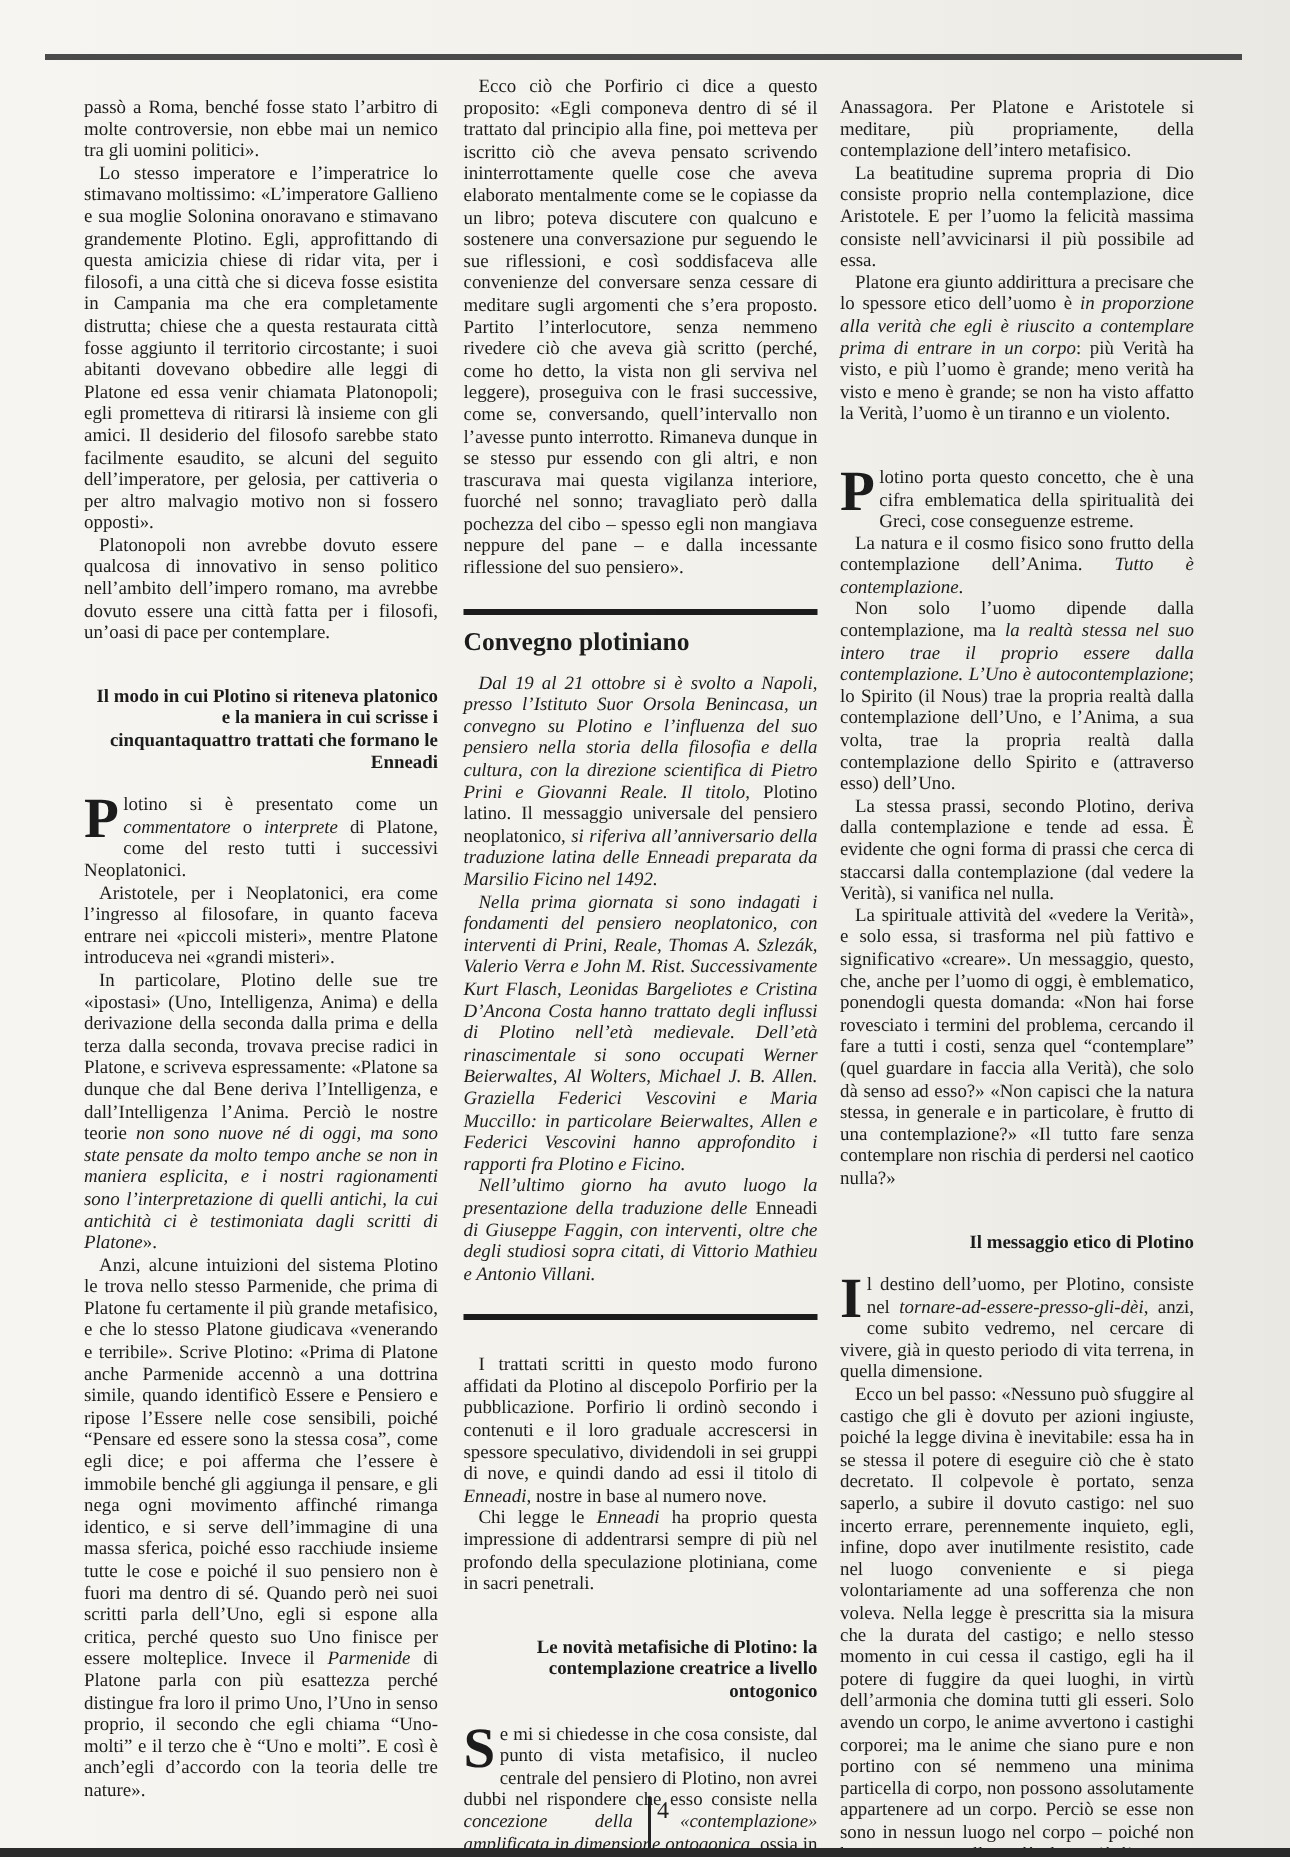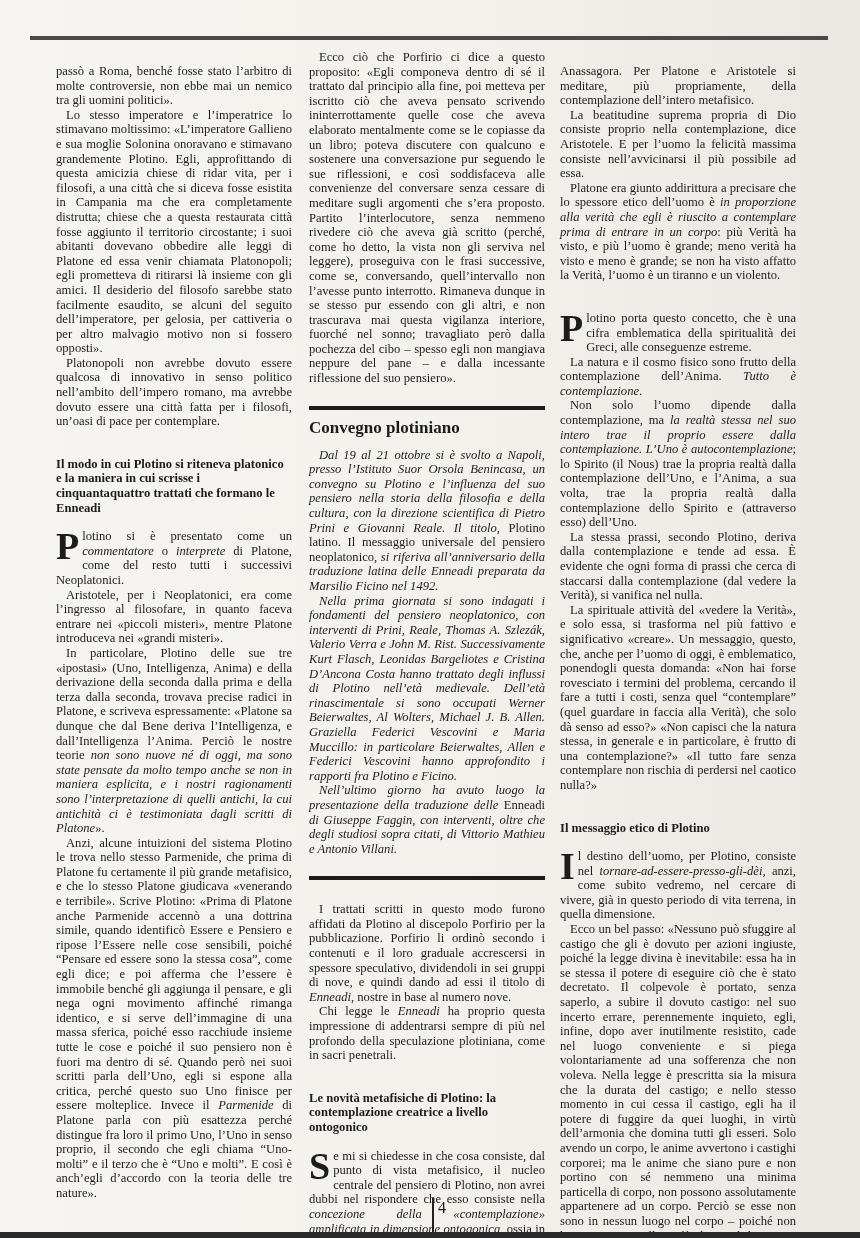--- a/index.html
+++ b/index.html
@@ -31,21 +31,21 @@
     position: absolute; top: 50px; width: 236px;
     font-size: 12.6px; line-height: 14.6px; text-align: justify;
     hyphens: auto;
   }
   .col.c1 { left: 56px; }
   .col.c2 { left: 309px; }
   .col.c3 { left: 560px; }
   .col p { margin: 0; text-indent: 10px; }
   .col p.noind { text-indent: 0; margin-top: 14px; }
   .col h3 {
-    font-size: 12.6px; line-height: 14.6px; font-weight: bold; margin: 28px 0 14px 0; text-align: left;
+    font-size: 12.6px; line-height: 14.6px; font-weight: bold; margin: 28px 0 14px 0; text-align: right;
   }
   .col h2 {
     font-size: 17px; line-height: 20px; font-weight: bold; margin: 6px 0 10px 0;
   }
   .rule {
     height: 4px; background: #1c1c1c; margin: 20px 0 8px 0;
   }
   .rule.end { margin: 20px 0 22px 0; }
   .dropcap {
     float: left; font-size: 38px; line-height: 30px; font-weight: bold;
@@ -88,21 +88,21 @@
   <h3>Le novità metafisiche di Plotino: la contemplazione creatrice a livello ontogonico</h3>
   <p class="noind"><span class="dropcap">S</span><span>e mi si chiedesse in che cosa consiste, dal punto di vista metafisico, il nucleo centrale del pensiero di Plotino, non avrei dubbi nel rispondere che esso consiste nella </span><i>concezione della «contemplazione» amplificata in dimensione ontogonica</i><span>, ossia in dimensione creatrice a tutti i livelli.</span></p>
 
 </div>
 
 <div class="col c3">
   <p class="noind">Anassagora. Per Platone e Aristotele si meditare, più propriamente, della contemplazione dell’intero metafisico.</p>
   <p>La beatitudine suprema propria di Dio consiste proprio nella contemplazione, dice Aristotele. E per l’uomo la felicità massima consiste nell’avvicinarsi il più possibile ad essa.</p>
   <p><span>Platone era giunto addirittura a precisare che lo spessore etico dell’uomo è </span><i>in proporzione alla verità che egli è riuscito a contemplare prima di entrare in un corpo</i><span>: più Verità ha visto, e più l’uomo è grande; meno verità ha visto e meno è grande; se non ha visto affatto la Verità, l’uomo è un tiranno e un violento.</span></p>
   <div class="spacer"></div>
-  <p class="noind"><span class="dropcap">P</span><span>lotino porta questo concetto, che è una cifra emblematica della spiritualità dei Greci, alle conseguenze estreme.</span></p>
+  <p class="noind"><span class="dropcap">P</span><span>lotino porta questo concetto, che è una cifra emblematica della spiritualità dei Greci, cose conseguenze estreme.</span></p>
   <p><span>La natura e il cosmo fisico sono frutto della contemplazione dell’Anima. </span><i>Tutto è contemplazione</i><span>.</span></p>
   <p><span>Non solo l’uomo dipende dalla contemplazione, ma </span><i>la realtà stessa nel suo intero trae il proprio essere dalla contemplazione. L’Uno è autocontemplazione</i><span>; lo Spirito (il Nous) trae la propria realtà dalla contemplazione dell’Uno, e l’Anima, a sua volta, trae la propria realtà dalla contemplazione dello Spirito e (attraverso esso) dell’Uno.</span></p>
   <p>La stessa prassi, secondo Plotino, deriva dalla contemplazione e tende ad essa. È evidente che ogni forma di prassi che cerca di staccarsi dalla contemplazione (dal vedere la Verità), si vanifica nel nulla.</p>
   <p>La spirituale attività del «vedere la Verità», e solo essa, si trasforma nel più fattivo e significativo «creare». Un messaggio, questo, che, anche per l’uomo di oggi, è emblematico, ponendogli questa domanda: «Non hai forse rovesciato i termini del problema, cercando il fare a tutti i costi, senza quel “contemplare” (quel guardare in faccia alla Verità), che solo dà senso ad esso?» «Non capisci che la natura stessa, in generale e in particolare, è frutto di una contemplazione?» «Il tutto fare senza contemplare non rischia di perdersi nel caotico nulla?»</p>
   <h3>Il messaggio etico di Plotino</h3>
   <p class="noind"><span class="dropcap">I</span><span>l destino dell’uomo, per Plotino, consiste nel </span><i>tornare-ad-essere-presso-gli-dèi</i><span>, anzi, come subito vedremo, nel cercare di vivere, già in questo periodo di vita terrena, in quella dimensione.</span></p>
   <p><span>Ecco un bel passo: «Nessuno può sfuggire al castigo che gli è dovuto per azioni ingiuste, poiché la legge divina è inevitabile: essa ha in se stessa il potere di eseguire ciò che è stato decretato. Il colpevole è portato, senza saperlo, a subire il dovuto castigo: nel suo incerto errare, perennemente inquieto, egli, infine, dopo aver inutilmente resistito, cade nel luogo conveniente e si piega volontariamente ad una sofferenza che non voleva. Nella legge è prescritta sia la misura che la durata del castigo; e nello stesso momento in cui cessa il castigo, egli ha il potere di fuggire da quei luoghi, in virtù dell’armonia che domina tutti gli esseri. Solo avendo un corpo, le anime avvertono i castighi corporei; ma le anime che siano pure e non portino con sé nemmeno una minima particella di corpo, non possono assolutamente appartenere ad un corpo. Perciò se esse non sono in nessun luogo nel corpo – poiché non hanno corpo – allora, </span><i>là dove c’è l’essenza, l’essere, la divinità, e insieme con essi e con Dio, se ne starà l’anima diventata pura</i><span>. Ma se vai cercando dove essa sia, ricerca allora dove siano quegli esseri; </span></p>
 
 </div>
 

